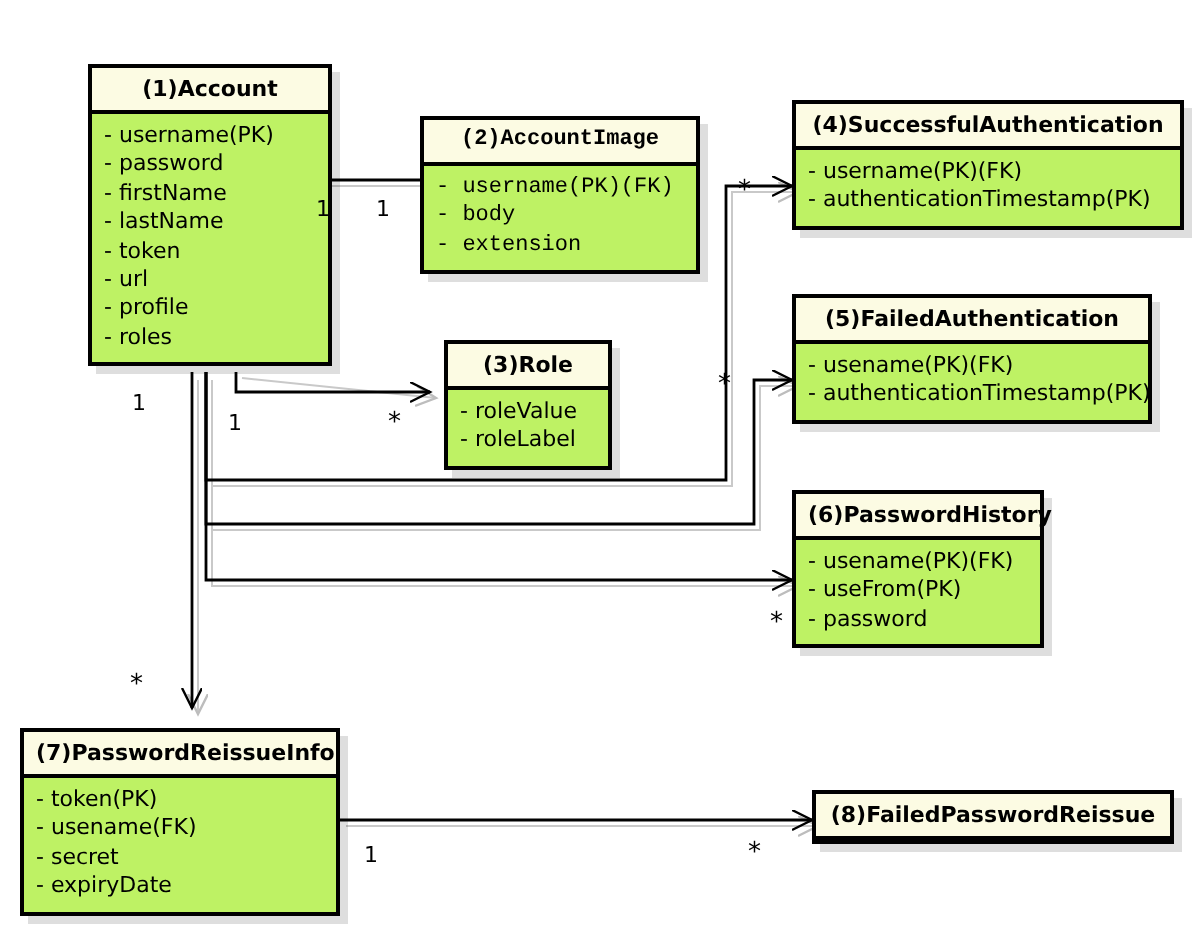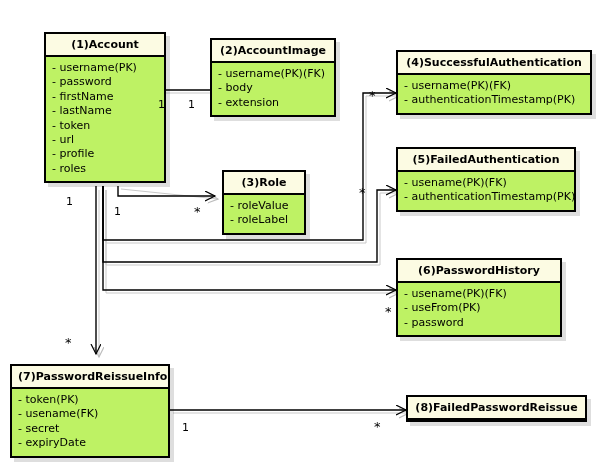--- a/index.html
+++ b/index.html
@@ -131,21 +131,21 @@
       <div class="uml-attr">- password</div>
       <div class="uml-attr">- firstName</div>
       <div class="uml-attr">- lastName</div>
       <div class="uml-attr">- token</div>
       <div class="uml-attr">- url</div>
       <div class="uml-attr">- profile</div>
       <div class="uml-attr">- roles</div>
     </div>
   </div>
 
-  <div class="uml-class" style="left:210px; top:38px; width:126px;">
+  <div class="uml-class" style="left:210px; top:58px; width:140px;font-family:Liberation Mono, monospace;">
     <div class="uml-title">(2)AccountImage</div>
     <div class="uml-attrs">
       <div class="uml-attr">- username(PK)(FK)</div>
       <div class="uml-attr">- body</div>
       <div class="uml-attr">- extension</div>
     </div>
   </div>
 
   <div class="uml-class" style="left:222px; top:170px; width:84px;">
     <div class="uml-title">(3)Role</div>
@@ -164,21 +164,21 @@
   </div>
 
   <div class="uml-class" style="left:396px; top:147px; width:180px;">
     <div class="uml-title">(5)FailedAuthentication</div>
     <div class="uml-attrs">
       <div class="uml-attr">- usename(PK)(FK)</div>
       <div class="uml-attr">- authenticationTimestamp(PK)</div>
     </div>
   </div>
 
-  <div class="uml-class" style="left:396px; top:258px; width:166px;">
+  <div class="uml-class" style="left:396px; top:245px; width:126px;">
     <div class="uml-title">(6)PasswordHistory</div>
     <div class="uml-attrs">
       <div class="uml-attr">- usename(PK)(FK)</div>
       <div class="uml-attr">- useFrom(PK)</div>
       <div class="uml-attr">- password</div>
     </div>
   </div>
 
   <div class="uml-class" style="left:10px; top:364px; width:160px;">
     <div class="uml-title">(7)PasswordReissueInfo</div>

